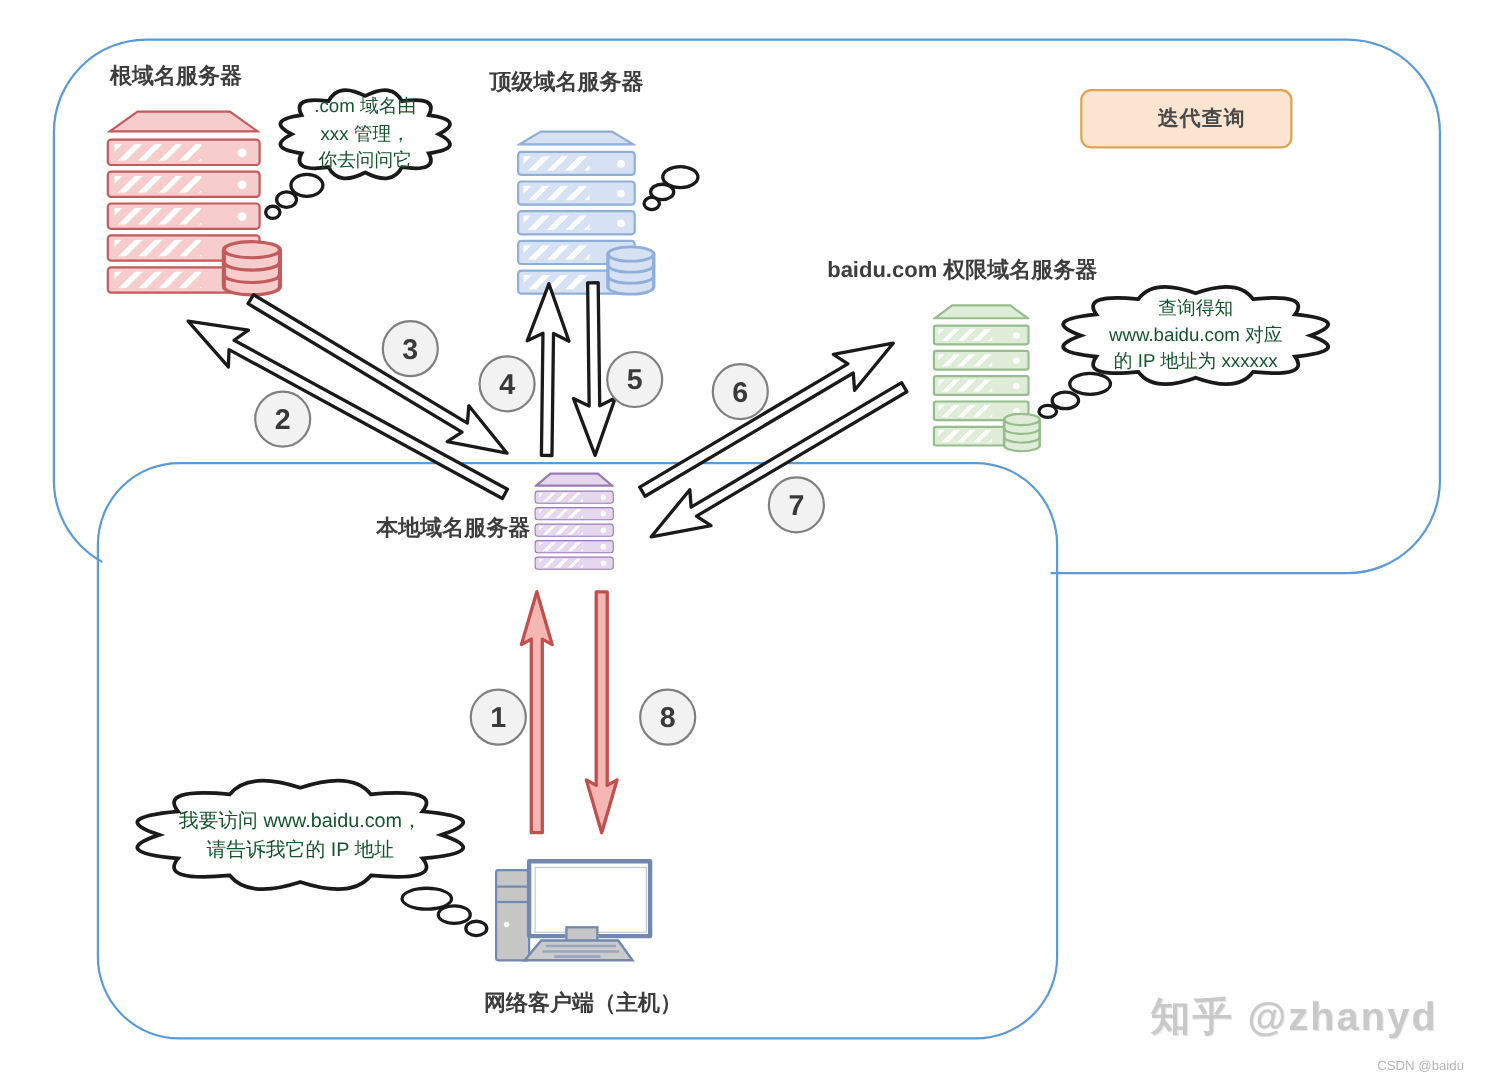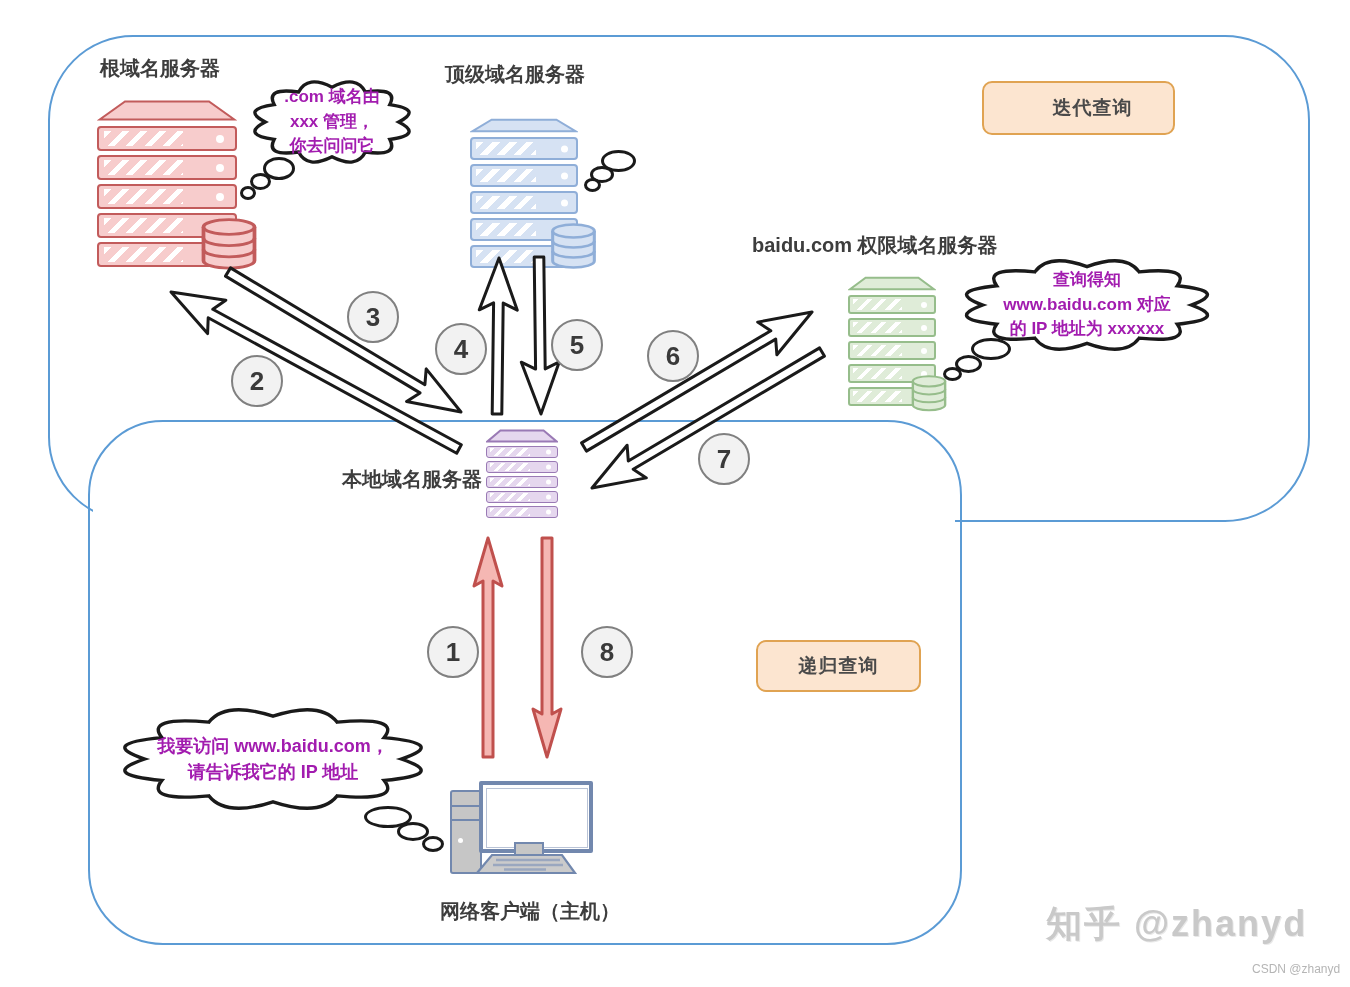--- a/index.html
+++ b/index.html
@@ -64,21 +64,21 @@
   .screen{width:100%;height:100%;background:#fff;border:1px solid #b9c3d6;}
   .stand{position:absolute;left:64px;top:61px;width:26px;height:12px;background:var(--client-gray);
          border:2px solid var(--client-border);}
   .keyboard{position:absolute;left:24px;top:72px;width:104px;height:23px;}
 
   
   .cloud{position:absolute;z-index:6;}
   .cloud svg{position:absolute;inset:0;width:100%;height:100%;overflow:visible;}
   #cloud-shape{fill:#ffffff;stroke:var(--cloud-stroke);stroke-width:3.4px;}
   .cloud-text{position:absolute;inset:0;display:flex;align-items:center;justify-content:center;
-              text-align:center;font-weight:bold;color:#a21caf;font-size:17px;line-height:1.45;
+              text-align:center;font-weight:normal;color:#14532d;font-size:17px;line-height:1.45;
               white-space:pre-line;z-index:2;}
   .bub{position:absolute;background:#fff;border:3px solid var(--cloud-stroke);border-radius:50%;z-index:6;}
 
   .cloud-root{left:243px;top:74px;width:178px;height:96px;}
   .cloud-tld{left:583px;top:66px;width:202px;height:94px;}
   .cloud-auth{left:948px;top:252px;width:278px;height:106px;}
   .cloud-client{left:102px;top:700px;width:342px;height:118px;}
 
   
   #arrow-layer{position:absolute;inset:0;width:1350px;height:987px;z-index:7;}
@@ -102,23 +102,20 @@
 </svg>
 
 <div class="canvas">
 
   <div class="region outer"></div>
   <div class="region-mask"></div>
   <div class="region inner"></div>
 
   <div class="tagbox tag-iter">
     <span>迭代查询</span>
-  </div>
-  <div class="tagbox tag-rec">
-    <span>递归查询</span>
   </div>
 
   <div class="nlabel lbl-root">根域名服务器</div>
   <div class="nlabel lbl-tld">顶级域名服务器</div>
   <div class="nlabel lbl-auth">baidu.com 权限域名服务器</div>
   <div class="nlabel lbl-local">本地域名服务器</div>
   <div class="nlabel lbl-client">网络客户端（主机）</div>
 
   <div class="server server-root">
     <svg class="trap" viewBox="0 0 100 18" preserveAspectRatio="none">
@@ -269,14 +266,14 @@
       <span>6</span>
     </div>
   <div class="step" style="left:698px;top:433px">
       <span>7</span>
     </div>
   <div class="step" style="left:581px;top:626px">
       <span>8</span>
     </div>
 
   <div class="wm-main">知乎 @zhanyd</div>
-  <div class="wm-sub">CSDN @zhanyd</div>
+  <div class="wm-sub">CSDN @baidu</div>
 </div>
 
 </body></html>

